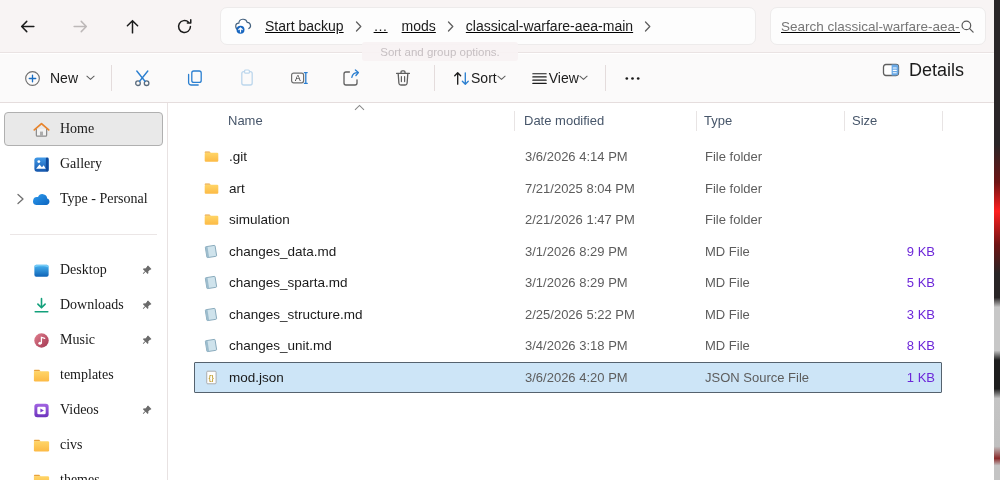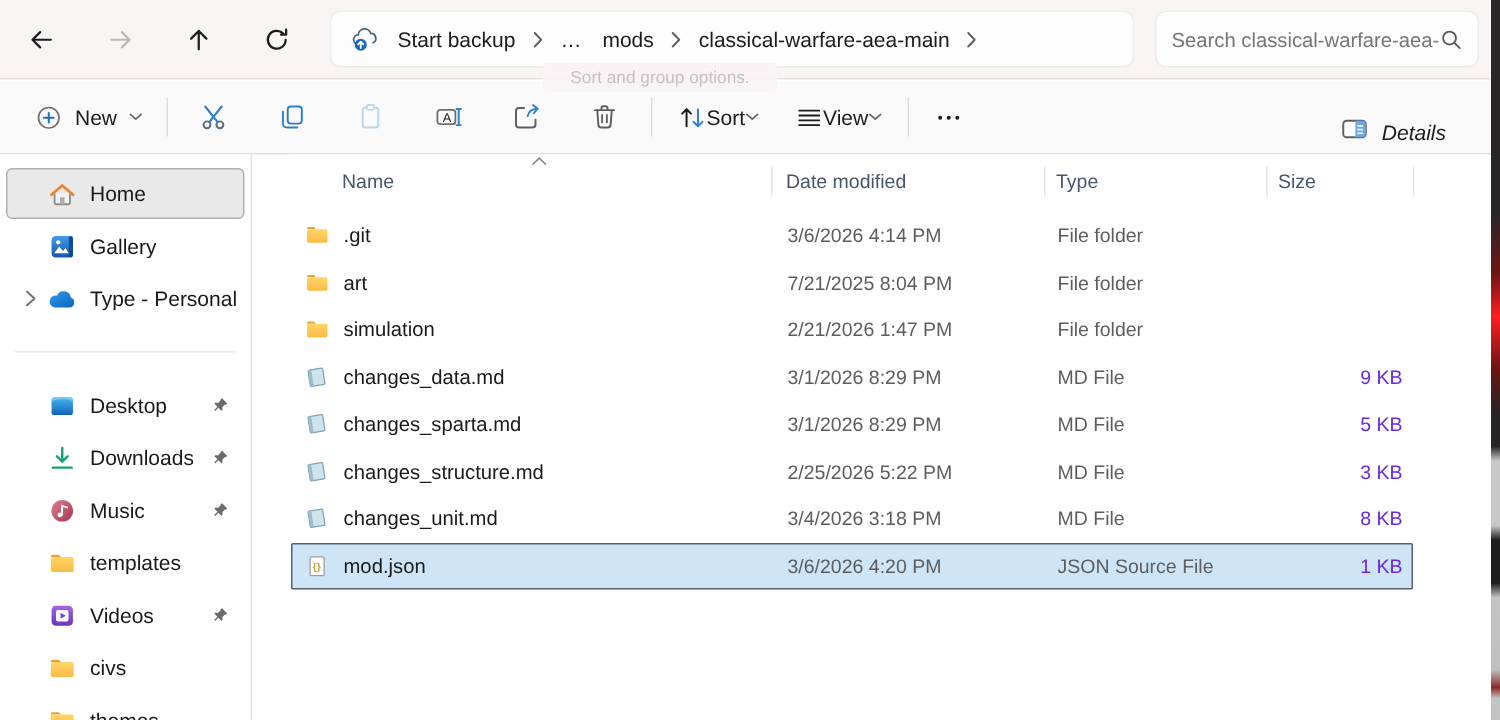--- a/index.html
+++ b/index.html
@@ -1,21 +1,21 @@
 <!DOCTYPE html>
 <html><head>
 <meta charset="utf-8">
 <style>
   * { margin:0; padding:0; box-sizing:border-box; }
   html,body { width:1000px; height:480px; overflow:hidden; background:#fff;
     font-family:"Liberation Sans","DejaVu Sans",sans-serif; position:relative; }
 
   
   .navbar{position:absolute;left:0;top:0;width:1000px;height:53px;background:#f8f4f4;
-    border-bottom:1px solid #eae3e3;display:flex;align-items:center;z-index:5;}
+    border-bottom:1px solid #eae3e3;display:flex;align-items:center;z-index:5;text-decoration:underline;}
   .nav-btn{width:34px;height:34px;display:flex;align-items:center;justify-content:center;border-radius:5px;flex:none;}
   .addr{margin-left:19px;width:536px;height:38px;background:#fdfdfd;border:1px solid #edebeb;
     border-radius:7px;display:flex;align-items:center;padding:0 8px;overflow:hidden;}
   .crumb{padding:0 7px;font-size:14px;color:#1b1b1b;height:30px;display:flex;align-items:center;border-radius:4px;white-space:nowrap;}
   .crumb-sep{width:16px;display:flex;justify-content:center;flex:none;}
   .addr-cloud{margin:0 4px 0 4px;display:flex;flex:none;}
   .search{margin-left:14px;width:216px;height:38px;background:#fdfdfd;border:1px solid #edebeb;
     border-radius:7px;display:flex;align-items:center;padding:0 10px;}
   .search-ph{flex:1;font-size:13.5px;color:#767676;white-space:nowrap;overflow:hidden;}
 
@@ -26,28 +26,28 @@
 
   
   .toolbar{position:absolute;left:0;top:54px;width:1000px;height:49px;background:#fbfafa;
     border-bottom:1px solid #e5dddd;display:flex;align-items:center;padding:0 12px;}
   .tb-new{display:flex;align-items:center;gap:8px;height:36px;padding:0 11px;border-radius:5px;
     font-size:14px;color:#1b1b1b;}
   .tb-sep{width:1px;height:26px;background:#e4dcdc;margin:0 5px;flex:none;}
   .tb-btn{width:52px;height:36px;display:flex;align-items:center;justify-content:center;border-radius:5px;flex:none;}
   .tb-drop{display:flex;align-items:center;gap:0;height:36px;padding:0 12px;border-radius:5px;
     font-size:14px;color:#1b1b1b;flex:none;}
-  .tb-details{margin-left:auto;margin-right:14px;display:flex;align-items:flex-end;gap:8px;height:36px;
-    padding:0 10px;border-radius:5px;font-size:14px;color:#1b1b1b;font-style:italic;}
+  .tb-details{margin-left:auto;margin-right:14px;display:flex;align-items:flex-start;gap:8px;height:36px;
+    padding:0 10px;border-radius:5px;font-size:18px;color:#1b1b1b;}
 
   
   .sidebar{position:absolute;left:0;top:103px;width:168px;height:377px;background:#fff;
     border-right:1px solid #e8e2e2;padding-top:9px;}
   .side-item{display:flex;align-items:center;height:34px;margin:0 4px 1px 4px;border-radius:4px;
-    font-size:14px;color:#191919;border:1px solid transparent;padding-left:5px;}
+    font-size:14px;color:#191919;border:1px solid transparent;padding-left:5px;font-family:Liberation Serif, serif;}
   .side-item.selected{background:#e9e9e9;border-color:#b0b0b0;}
   .chev-slot{width:21px;display:flex;align-items:center;justify-content:center;flex:none;}
   .s-icon{width:20px;display:flex;align-items:center;justify-content:center;margin-right:9px;flex:none;}
   .s-label{white-space:nowrap;overflow:hidden;}
   .s-pin{margin-left:auto;margin-right:9px;display:flex;flex:none;}
   .side-divider{height:1px;background:#ebe6e6;margin:18px 10px;}
 
   
   .main{position:absolute;left:194px;top:103px;width:814px;height:377px;background:#fff;}
   .grid5{display:grid;grid-template-columns:34px 296px 180px 140px 98px;align-items:center;width:748px;}

